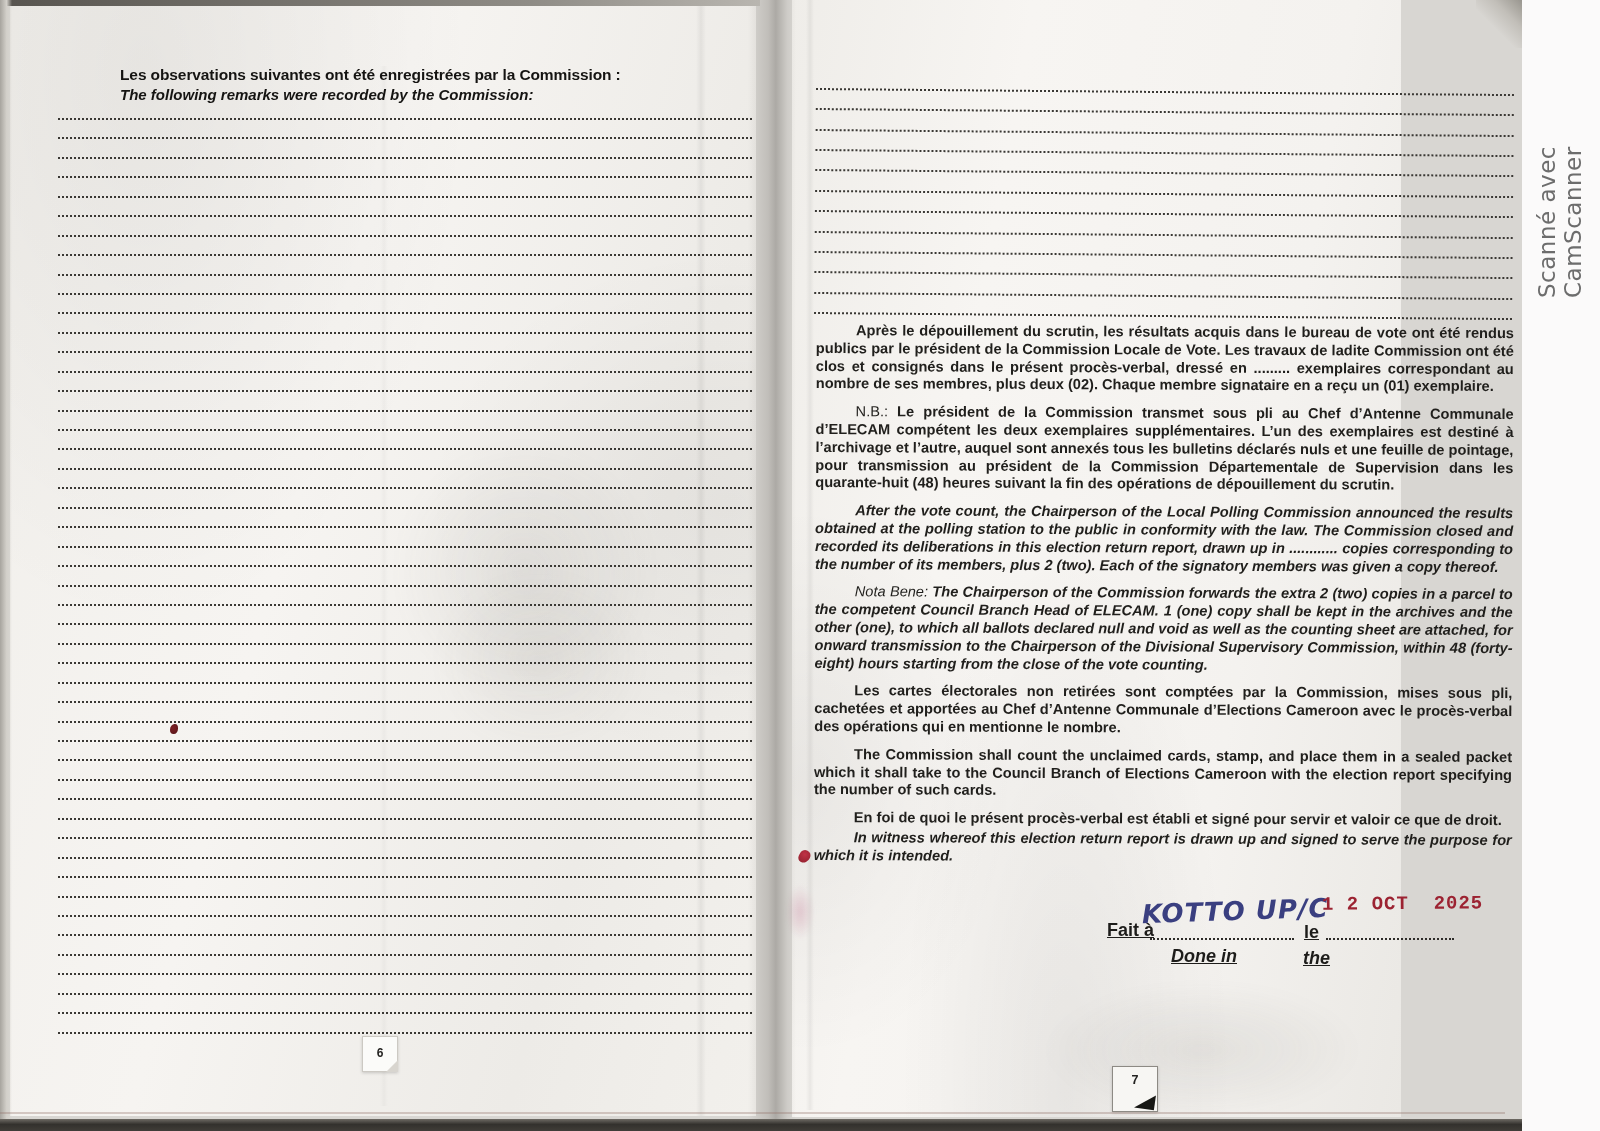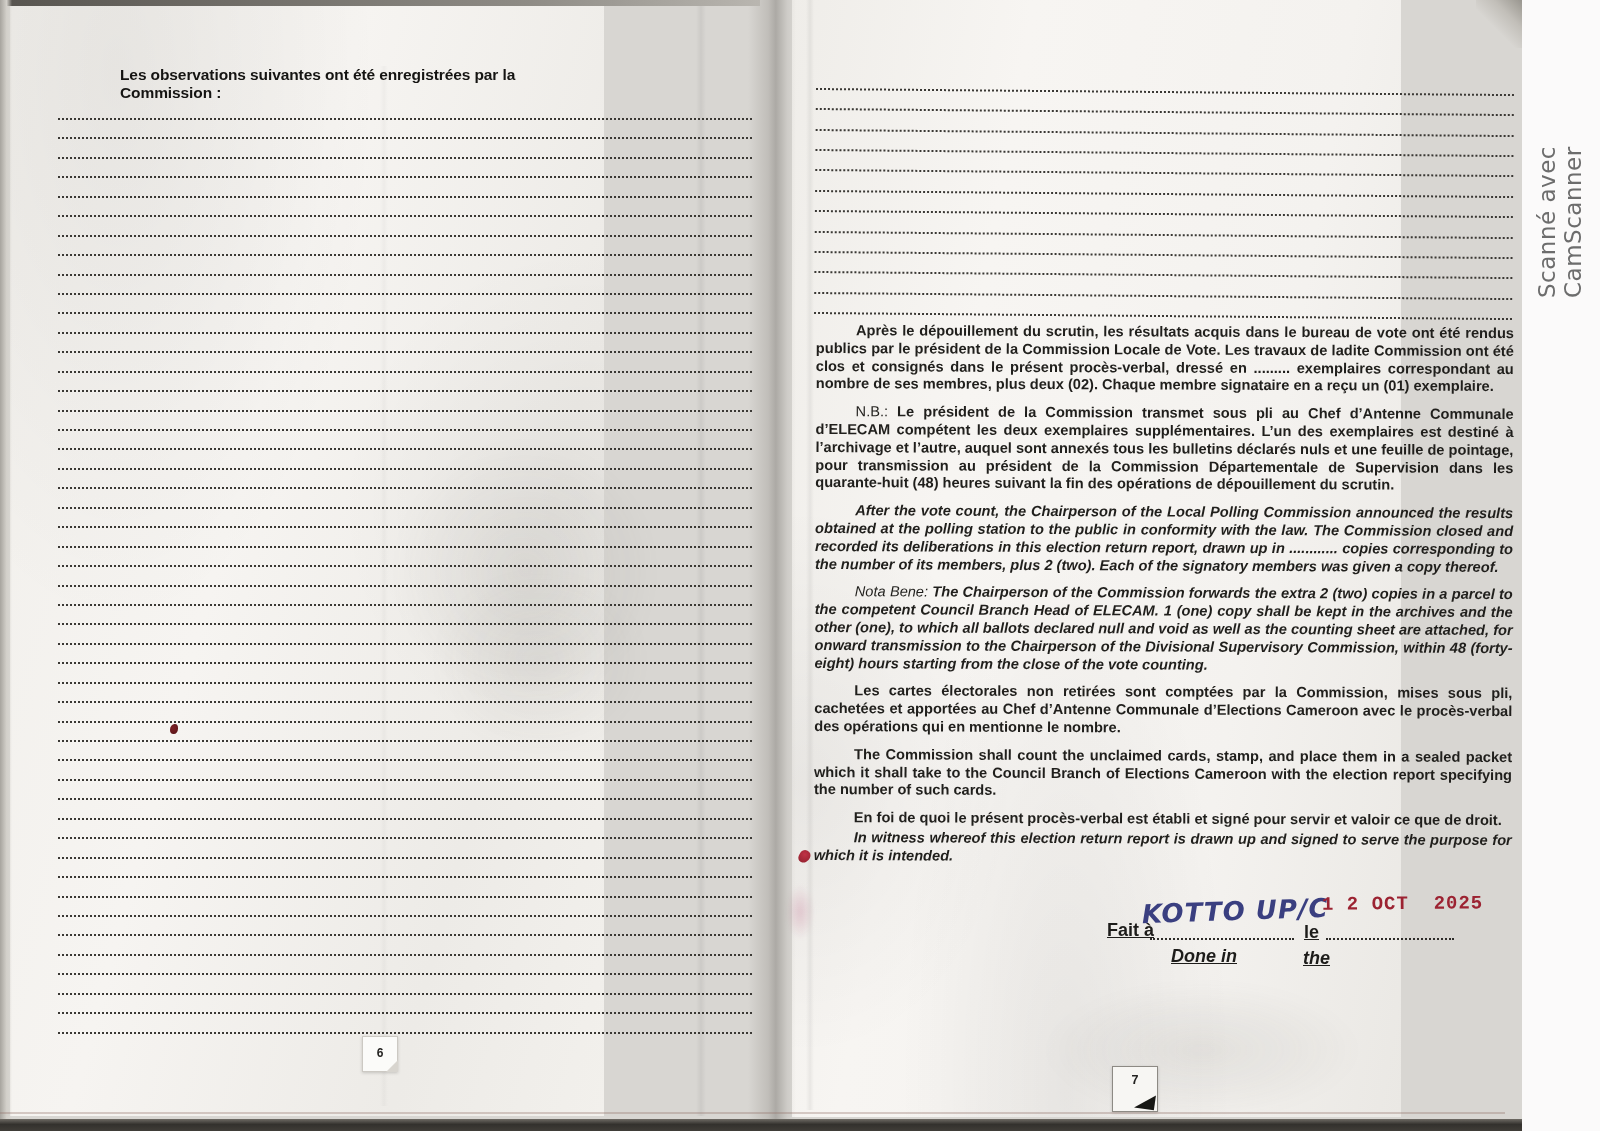--- a/index.html
+++ b/index.html
@@ -21,21 +21,21 @@
     background:rgba(150,118,108,0.35);}
   .gutter{position:absolute;left:748px;top:0;width:48px;height:1119px;
     background:linear-gradient(to right,rgba(120,115,108,0) 0%,rgba(110,105,98,0.22) 42%,
       rgba(88,84,78,0.34) 58%,rgba(120,115,108,0.10) 82%,rgba(0,0,0,0) 100%);}
   .curl{position:absolute;left:1476px;top:0;width:48px;height:48px;
     background:linear-gradient(225deg,#96938c 0%,#c2bfb9 32%,rgba(198,195,189,0) 60%);}
 
   
   .page{position:absolute;}
   .page.left{
-    left:10px;top:6px;width:594px;height:1110px;
+    left:10px;top:6px;width:746px;height:1110px;
     background:
       radial-gradient(ellipse at 18% 6%, rgba(0,0,0,0.05), transparent 38%),
       radial-gradient(ellipse at 96% 45%, rgba(0,0,0,0.045), transparent 30%),
       linear-gradient(105deg,#f1efeb,#f6f4f1 40%,#edebe7 76%,#f2f0ec);
   }
   .page.right{
     left:792px;top:0;width:609px;height:1117px;
     background:
       radial-gradient(ellipse at 45% 97%, rgba(0,0,0,0.06), transparent 35%),
       radial-gradient(ellipse at 2% 70%, rgba(0,0,0,0.05), transparent 25%),
@@ -110,20 +110,21 @@
 <div class="canvas">
 
   <div class="page left">
     <div class="crease" style="left:686px;top:0;width:10px;height:1110px;"></div>
     <div class="crease" style="left:370px;top:60px;width:8px;height:1040px;opacity:.5;"></div>
     <div class="ghost" style="left:380px;top:430px;width:270px;height:270px;background:radial-gradient(ellipse,rgba(100,98,92,0.10),transparent 70%);"></div>
     <div class="ghost" style="left:420px;top:560px;width:220px;height:190px;background:radial-gradient(ellipse,rgba(100,98,92,0.08),transparent 70%);"></div>
 
     <div class="lp-heading">
       <div class="fr">Les observations suivantes ont été enregistrées par la Commission :</div>
+      <div class="en">The following remarks were recorded by the Commission:</div>
     </div>
 
     <div class="rlines" id="left-lines">
         <div class="rline"></div>
         <div class="rline"></div>
         <div class="rline"></div>
         <div class="rline"></div>
         <div class="rline"></div>
         <div class="rline"></div>
         <div class="rline"></div>

